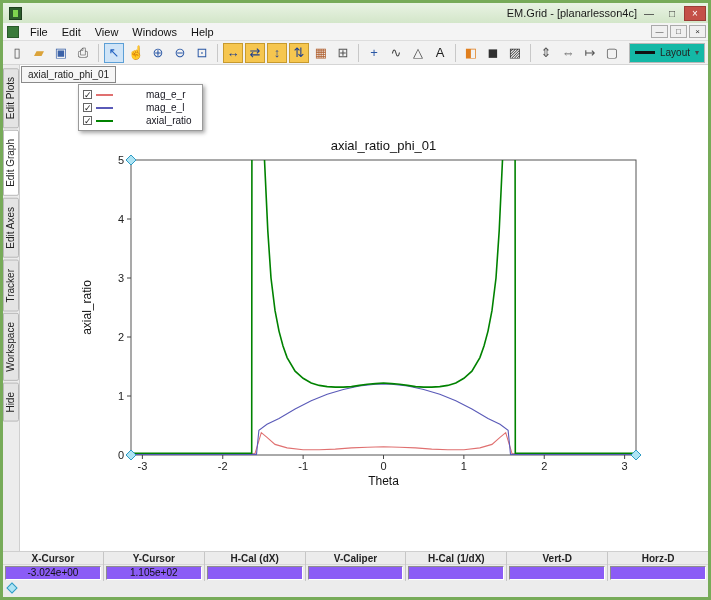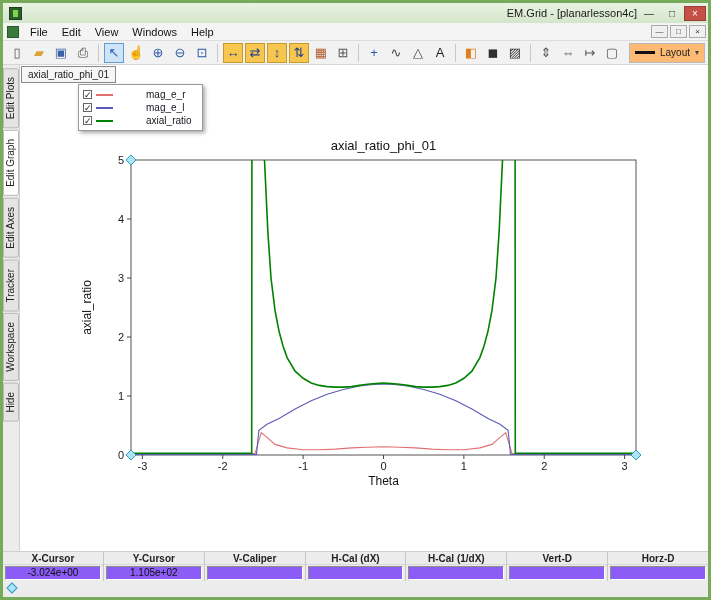--- a/index.html
+++ b/index.html
@@ -16,21 +16,21 @@
   .menubar{height:18px;background:#f4f4f4;border-bottom:1px solid #ddd;display:flex;align-items:center;padding:0 2px;flex:0 0 auto;}
   .child-icon{width:12px;height:12px;background:#3a7a3a;border:1px solid #2a5a2a;margin:0 4px 0 2px;}
   .menu-item{font-size:11px;color:#111;padding:2px 7px;cursor:default;}
   .menubar .spacer{flex:1;}
   .mdi-ctl{width:17px;height:13px;border:1px solid #aaa;background:#f0f0f0;font-size:8px;display:flex;align-items:center;justify-content:center;color:#333;margin-left:2px;}
   
   .toolbar{height:24px;background:#f2f2f2;border-bottom:1px solid #d5d5d5;display:flex;align-items:center;padding:0 3px;flex:0 0 auto;}
   .tb-btn{width:20px;height:20px;margin:0 1px;display:flex;align-items:center;justify-content:center;font-size:13px;line-height:1;border:1px solid transparent;cursor:default;background:transparent;padding:0;}
   .tb-btn.active{background:#cfe4f7;border-color:#5c9fd6;}
   .tb-sep{width:1px;height:18px;background:#c8c8c8;margin:0 4px;}
-  .layout-drop{display:flex;align-items:center;border:1px solid #b8b8b8;background:#fdba74;height:20px;padding:0 5px;margin-left:6px;font-size:10px;color:#222;}
+  .layout-drop{display:flex;align-items:center;border:1px solid #b8b8b8;background:#14b8a6;height:20px;padding:0 5px;margin-left:6px;font-size:10px;color:#222;}
   .layout-line{width:20px;height:3px;background:#111;margin-right:5px;}
   .layout-caret{font-size:8px;margin-left:5px;color:#444;}
   
   .main{flex:1 1 auto;display:flex;min-height:0;}
   .side-tabs{width:17px;background:#ececec;border-right:1px solid #cfcfcf;display:flex;flex-direction:column;align-items:stretch;padding-top:2px;}
   .side-tab{writing-mode:vertical-rl;transform:rotate(180deg);font-size:10px;color:#222;background:#e4e4e4;border:1px solid #b9b9b9;border-radius:2px 0 0 2px;padding:8px 1px;margin:1px 0;text-align:center;cursor:default;}
   .side-tab.active{background:#ffffff;}
   .document{flex:1;position:relative;background:#ffffff;overflow:hidden;}
   .doc-tab{position:absolute;left:1px;top:1px;border:1px solid #8a8a8a;background:#f6f6f6;font-size:10px;color:#222;padding:2px 6px;z-index:3;}
   .legend{position:absolute;left:58px;top:19px;background:#ffffff;border:1px solid #9a9a9a;box-shadow:2px 2px 4px rgba(0,0,0,.35);padding:3px 10px 3px 4px;z-index:4;}
@@ -247,25 +247,25 @@
   <div class="statusbar" id="statusbar">
       <div class="status-col">
         <div class="status-hdr">X-Cursor</div>
         <div class="status-cell">-3.024e+00</div>
       </div>
       <div class="status-col">
         <div class="status-hdr">Y-Cursor</div>
         <div class="status-cell">1.105e+02</div>
       </div>
       <div class="status-col">
+        <div class="status-hdr">H-Cal (dX)</div>
+        <div class="status-cell"></div>
+      </div>
+      <div class="status-col">
         <div class="status-hdr">V-Caliper</div>
-        <div class="status-cell"></div>
-      </div>
-      <div class="status-col">
-        <div class="status-hdr">H-Cal (dX)</div>
         <div class="status-cell"></div>
       </div>
       <div class="status-col">
         <div class="status-hdr">H-Cal (1/dX)</div>
         <div class="status-cell"></div>
       </div>
       <div class="status-col">
         <div class="status-hdr">Vert-D</div>
         <div class="status-cell"></div>
       </div>

